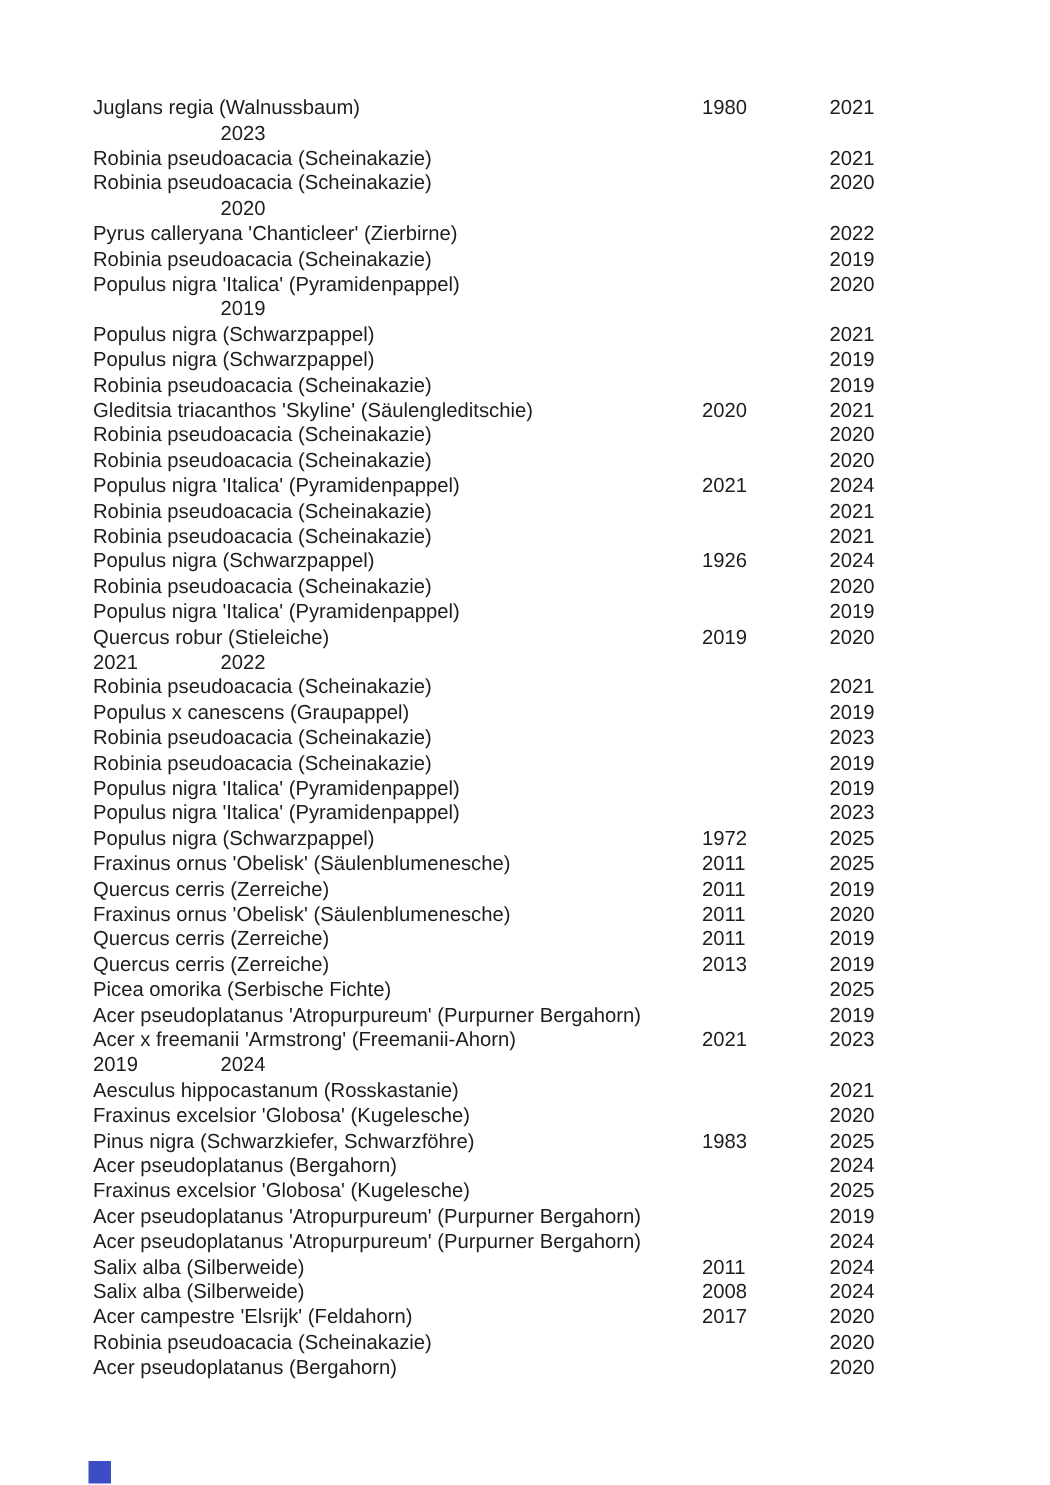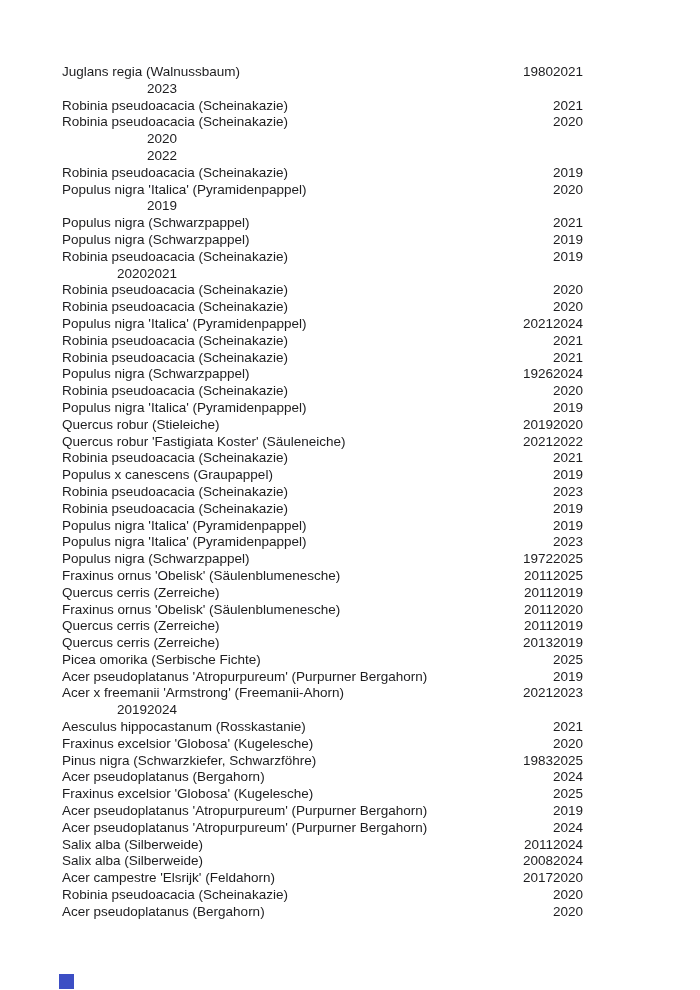--- a/index.html
+++ b/index.html
@@ -22,21 +22,21 @@
     width: 522px;
   }
   .row {
     display: flex;
     height: 16.8px;
     line-height: 16.8px;
     font-size: 13.5px;
     white-space: nowrap;
   }
   .name  { flex: none; width: 406px; overflow: hidden; }
-  .year1 { flex: none; width: 85px; text-align: right; }
+  .year1 { flex: none; width: 85px; }
   .year2 { flex: none; width: 31px; }
   .marker {
     position: absolute;
     left: 59px;
     top: 974px;
     width: 15px;
     height: 15px;
   }
 </style>
 </head>
@@ -66,20 +66,21 @@
     <span class="year1"></span>
     <span class="year2">2020</span>
   </div>
 
   <div class="row">
     <span class="year1"></span>
     <span class="year2">2020</span>
   </div>
 
   <div class="row">
+    <span class="name">Pyrus calleryana 'Chanticleer' (Zierbirne)</span>
     <span class="year1"></span>
     <span class="year2">2022</span>
   </div>
 
   <div class="row">
     <span class="name">Robinia pseudoacacia (Scheinakazie)</span>
     <span class="year1"></span>
     <span class="year2">2019</span>
   </div>
 
@@ -106,20 +107,21 @@
     <span class="year2">2019</span>
   </div>
 
   <div class="row">
     <span class="name">Robinia pseudoacacia (Scheinakazie)</span>
     <span class="year1"></span>
     <span class="year2">2019</span>
   </div>
 
   <div class="row">
+    <span class="name">Gleditsia triacanthos 'Skyline' (Säulengleditschie)</span>
     <span class="year1">2020</span>
     <span class="year2">2021</span>
   </div>
 
   <div class="row">
     <span class="name">Robinia pseudoacacia (Scheinakazie)</span>
     <span class="year1"></span>
     <span class="year2">2020</span>
   </div>
 
@@ -165,21 +167,20 @@
     <span class="year2">2019</span>
   </div>
 
   <div class="row">
     <span class="name">Quercus robur (Stieleiche)</span>
     <span class="year1">2019</span>
     <span class="year2">2020</span>
   </div>
 
   <div class="row">
-    <span class="name">Quercus robur 'Fastigiata Koster' (Säuleneiche)</span>
     <span class="year1">2021</span>
     <span class="year2">2022</span>
   </div>
 
   <div class="row">
     <span class="name">Robinia pseudoacacia (Scheinakazie)</span>
     <span class="year1"></span>
     <span class="year2">2021</span>
   </div>
 

